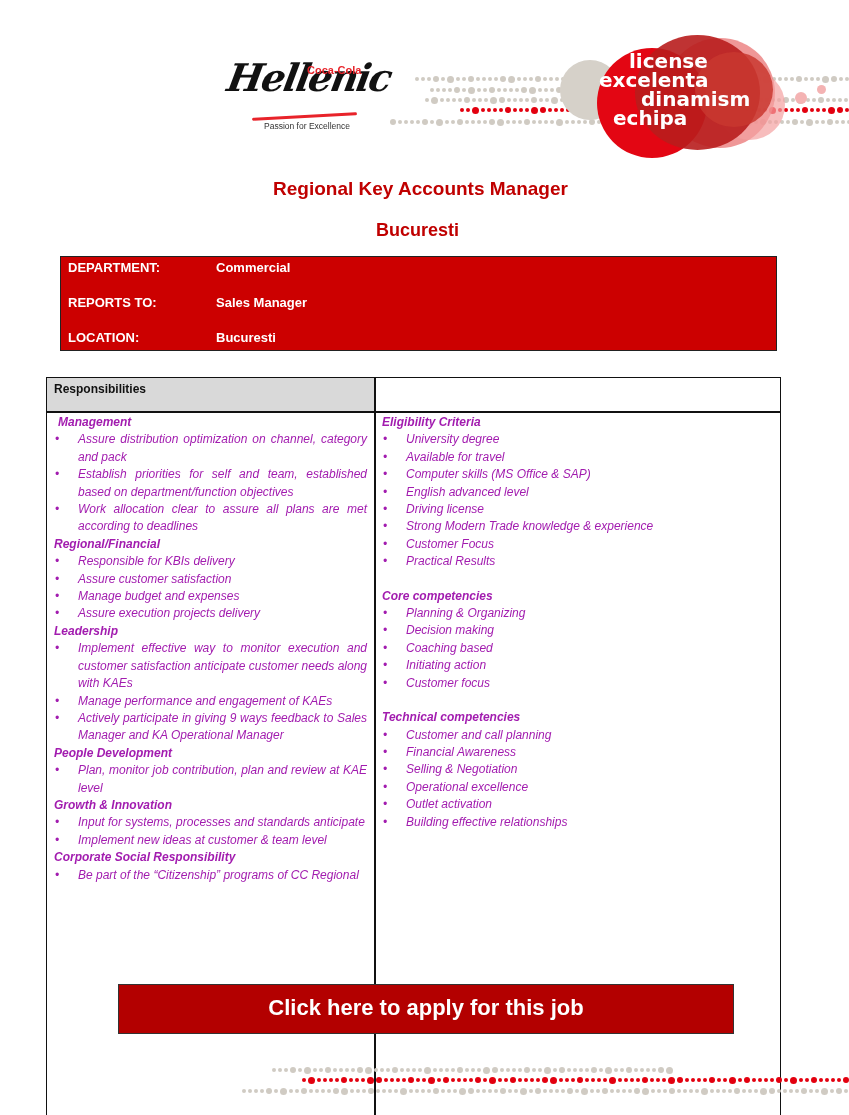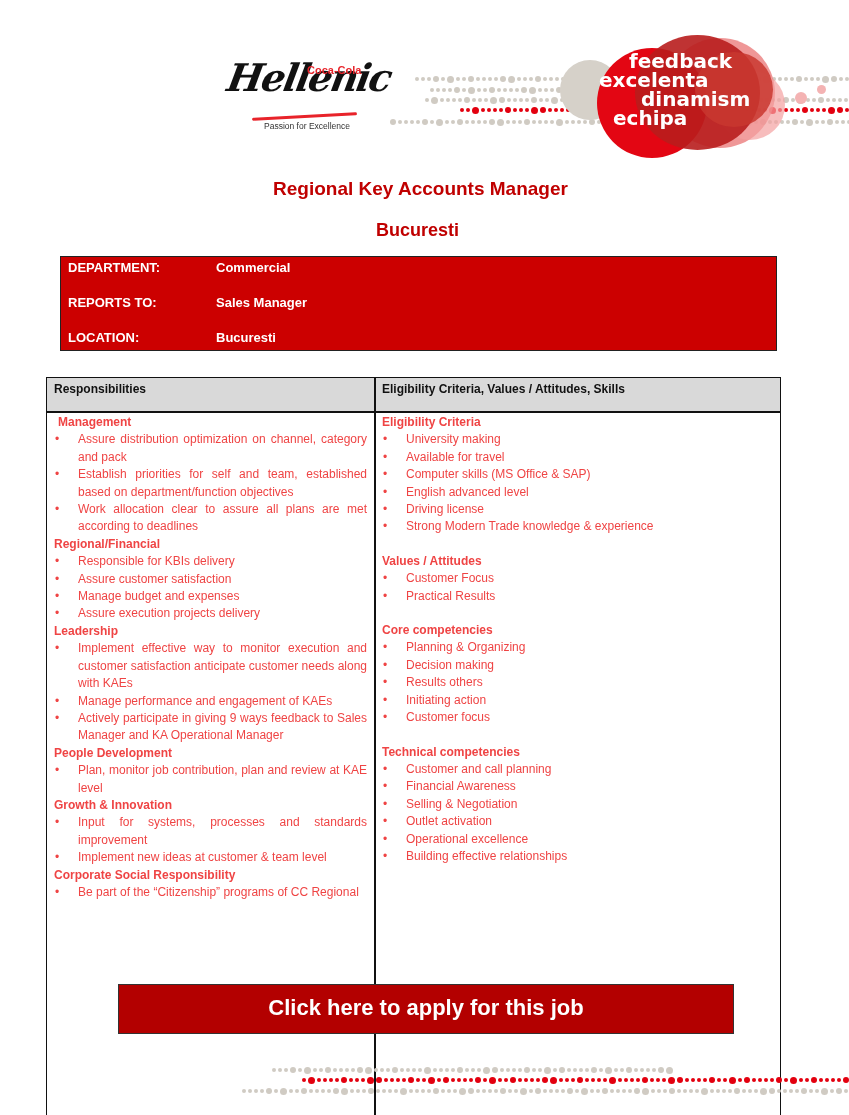--- a/index.html
+++ b/index.html
@@ -32,21 +32,21 @@
   .info-row .val { position: absolute; left: 148px; white-space: nowrap; }
 
   
   .grid { position: absolute; left: 46px; top: 377px; width: 735px; height: 742px; border: 1.5px solid #111; }
   .grid .vline { position: absolute; left: 327px; top: 0; bottom: 0; width: 1.5px; background: #111; }
   .grid .hline { position: absolute; left: 0; right: 0; top: 33px; height: 1.5px; background: #111; }
   .grid .head { position: absolute; top: 0; height: 33px; background: #d9d9d9; font-weight: bold; font-size: 12px; padding: 4px 7px; }
   .head-left { left: 0; width: 327px; }
   .head-right { left: 328px; right: 0; }
 
-  .col { position: absolute; font-size: 12px; line-height: 17.4px; color: #ef4444; }
+  .col { position: absolute; font-size: 12px; line-height: 17.4px; color: #a21caf; font-style: italic; }
   .col-left { left: 7px; top: 36px; width: 313px; }
   .col-right { left: 335px; top: 36px; width: 390px; }
   .sec-title { font-weight: bold; font-size: 12px; }
   ul.bl { list-style: none; }
   ul.bl li { position: relative; padding-left: 24px; }
   ul.bl li::before { content: "•"; position: absolute; left: 1px; top: 0; font-size: 12px; }
   .col-left ul.bl li { text-align: justify; }
   .col-right ul.bl li { padding-left: 24px; }
 
   
@@ -288,21 +288,21 @@
     </div>
   <div class="bubble" style="left:175px;top:30px;width:60px;height:60px;background:#d6d1c9;"></div>
   <div class="bubble" style="left:280px;top:8px;width:110px;height:110px;background:#e86b6b;opacity:.7;"></div>
   <div class="bubble" style="left:330px;top:40px;width:70px;height:70px;background:#f3a1a1;opacity:.7;"></div>
   <div class="bubble" style="left:212px;top:18px;width:110px;height:110px;background:#e30613;"></div>
   <div class="bubble" style="left:250px;top:5px;width:125px;height:115px;background:#b81d1d;opacity:.9;"></div>
   <div class="bubble" style="left:310px;top:22px;width:78px;height:75px;background:#c9372f;opacity:.85;"></div>
   <div class="bubble" style="left:410px;top:62px;width:12px;height:12px;background:#f4b3b3;"></div>
   <div class="bubble" style="left:432px;top:55px;width:9px;height:9px;background:#f4b3b3;"></div>
   <div class="banner-words">
-    <span style="padding-left:30px;">feedback</span>
+    <span style="padding-left:30px;">license</span>
     <span>excelenta</span>
     <span style="padding-left:42px;">dinamism</span>
     <span style="padding-left:14px;">echipa</span>
   </div>
 </div>
 
 <div class="job-title">
   <span class="inner">Regional Key Accounts Manager</span>
 </div>
 <div class="job-city">Bucuresti</div>
@@ -317,21 +317,20 @@
     <span class="val">Sales Manager</span>
   </div>
   <div class="info-row" style="top:73px;">
     <span class="lbl">LOCATION:</span>
     <span class="val">Bucuresti</span>
   </div>
 </div>
 
 <div class="grid">
   <div class="head head-left">Responsibilities</div>
-  <div class="head head-right">Eligibility Criteria, Values / Attitudes, Skills</div>
   <div class="hline"></div>
   <div class="vline"></div>
 
   <div class="col col-left" id="col-left">
       <div class="sec-title" style="padding-left: 4px;">Management</div>
       <ul class="bl">
         <li>Assure distribution optimization on channel, category and pack</li>
         <li>Establish priorities for self and team, established based on department/function objectives</li>
         <li>Work allocation clear to assure all plans are met according to deadlines</li>
       </ul>
@@ -347,58 +346,57 @@
         <li>Implement effective way to monitor execution and customer satisfaction anticipate customer needs along with KAEs</li>
         <li>Manage performance and engagement of KAEs</li>
         <li>Actively participate  in giving 9 ways feedback to Sales Manager and KA Operational Manager</li>
       </ul>
       <div class="sec-title">People Development</div>
       <ul class="bl">
         <li>Plan, monitor job contribution, plan and review at KAE level</li>
       </ul>
       <div class="sec-title">Growth &amp; Innovation</div>
       <ul class="bl">
-        <li>Input for systems, processes and standards improvement</li>
+        <li>Input for systems, processes and standards anticipate</li>
         <li>Implement new ideas at customer &amp; team level</li>
       </ul>
       <div class="sec-title">Corporate Social Responsibility</div>
       <ul class="bl">
         <li>Be part of the “Citizenship” programs of CC Regional</li>
       </ul>
     </div>
   <div class="col col-right" id="col-right">
       <div class="sec-title">Eligibility Criteria</div>
       <ul class="bl">
-        <li>University making</li>
+        <li>University degree</li>
         <li>Available for travel</li>
         <li>Computer skills (MS Office &amp; SAP)</li>
         <li>English advanced level</li>
         <li>Driving license</li>
         <li>Strong Modern Trade knowledge &amp; experience</li>
       </ul>
-      <div class="sec-title" style="margin-top: 17px;">Values / Attitudes</div>
       <ul class="bl">
         <li>Customer Focus</li>
         <li>Practical Results</li>
       </ul>
       <div class="sec-title" style="margin-top: 17px;">Core competencies</div>
       <ul class="bl">
         <li>Planning &amp; Organizing</li>
         <li>Decision making</li>
-        <li>Results others</li>
+        <li>Coaching based</li>
         <li>Initiating action</li>
         <li>Customer focus</li>
       </ul>
       <div class="sec-title" style="margin-top: 17px;">Technical competencies</div>
       <ul class="bl">
         <li>Customer and call planning</li>
         <li>Financial Awareness</li>
         <li>Selling &amp; Negotiation</li>
+        <li>Operational excellence</li>
         <li>Outlet activation</li>
-        <li>Operational excellence</li>
         <li>Building effective relationships</li>
       </ul>
     </div>
 </div>
 
 <a class="apply-btn">Click here to apply for this job</a>
 
 <div class="footer-dots" id="footer-dots">
     <div class="dots-row" style="left: 32px; top: 0px;">
       <span class="dot" style="width: 4px; height: 4px; background: rgb(208, 203, 195);"></span>

